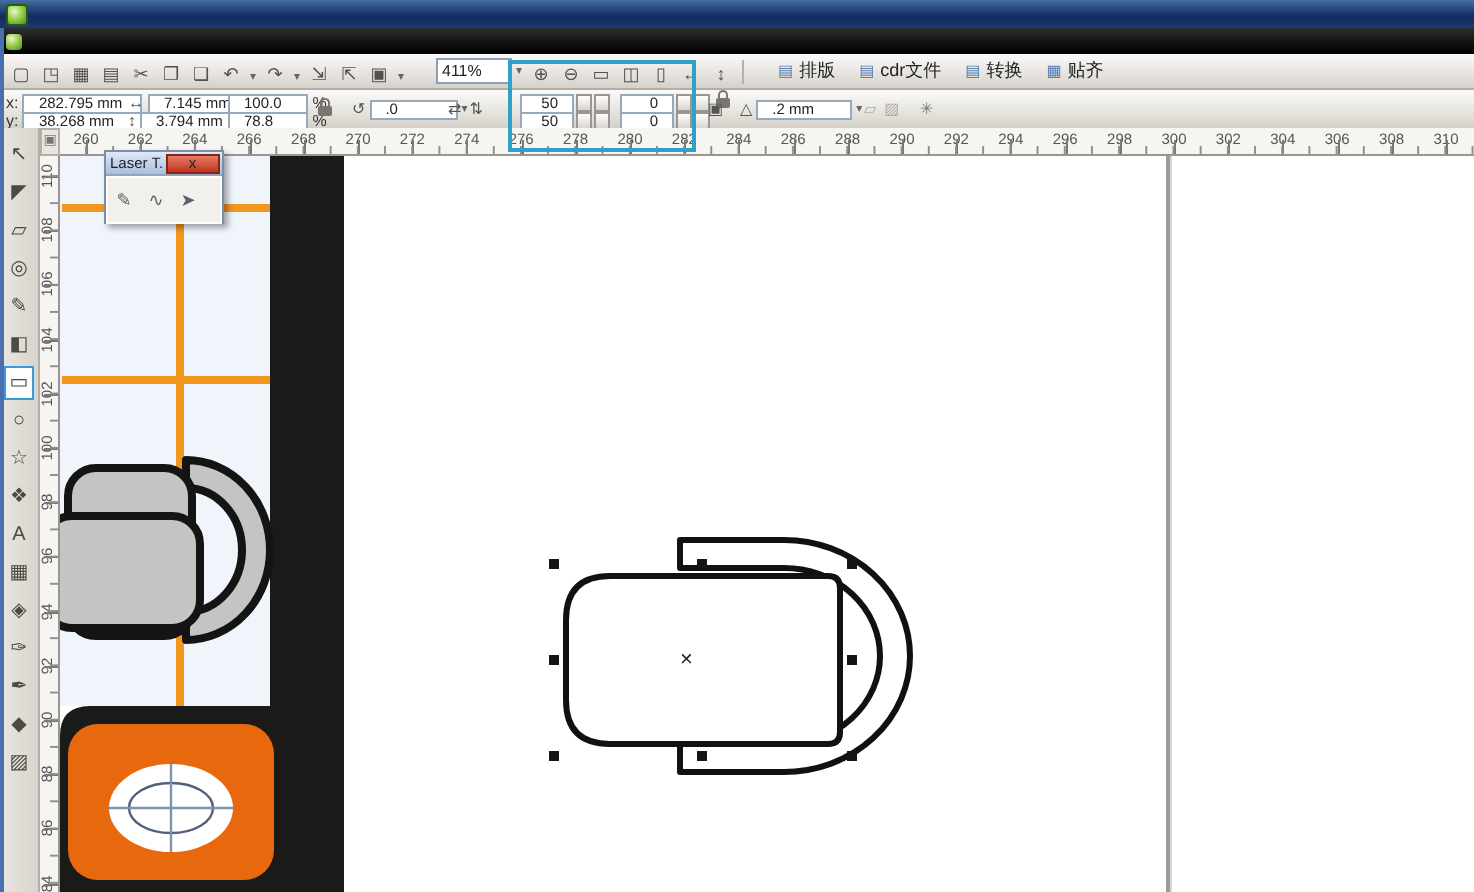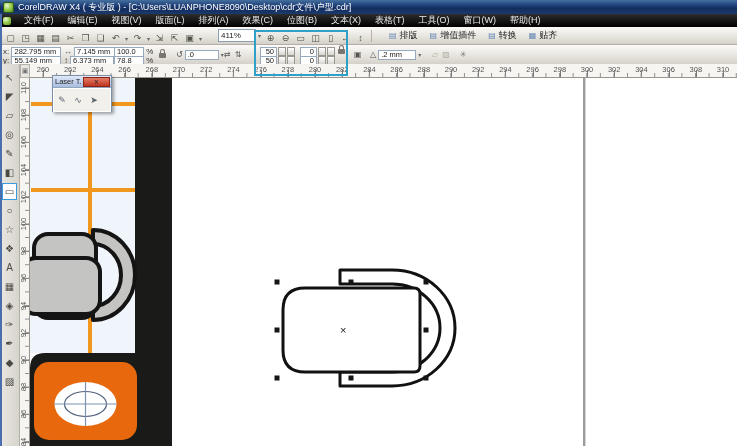--- a/index.html
+++ b/index.html
@@ -32,21 +32,21 @@
   #zoom-value{width:32px;height:11px;background:#fff;border:1px solid #8ba0b5;
     font-size:8px;line-height:11px;padding:0 2px;color:#222;}
   #tb-buttons{display:flex;align-items:center;margin-left:14px;}
   .tbtn{display:flex;align-items:center;margin-right:12px;}
   .tbtn .bicon{font-size:8px;color:#5b7fb4;margin-right:3px;}
   .tbtn .blabel{font-size:9px;color:#222;}
   
   #propbar{top:45px;height:19px;font-size:8px;color:#333;}
   .pbabs{position:absolute;display:flex;align-items:center;height:9px;}
   .fld{background:#fff;border:1px solid #97a9bc;height:8px;line-height:8px;
-    font-size:7.5px;padding:0 2px;color:#222;white-space:nowrap;}
+    font-size:7.5px;padding:0 7px;color:#222;white-space:nowrap;}
   .pic{font-size:8px;color:#555;margin:0 2px;}
   .sp{display:inline-block;width:6px;height:7px;background:linear-gradient(#fff,#d8d5cf);
     border:1px solid #9a9690;margin-left:1px;}
   .lock{position:relative;display:inline-block;width:7px;height:5px;background:#7a766f;
     border-radius:1px;margin-left:3px;}
   .lock::before{content:'';position:absolute;top:-4px;left:1px;width:3px;height:4px;
     border:1px solid #7a766f;border-bottom:none;border-radius:3px 3px 0 0;}
   .grayed{color:#b0aca4;}
   
   #highlight-box{position:absolute;left:254px;top:30px;width:90px;height:42px;
@@ -97,86 +97,71 @@
     border:1px solid #fff;}
   .laser-tool{width:16px;text-align:center;font-size:9px;color:#5a6270;}
 </style>
 </head>
 <body>
 
 <div id="app">
 
   <div id="titlebar">
     <span id="app-icon"></span>
-    <span>CorelDRAW X4 ( 专业版 ) - [C:\Users\LUANPHONE8090\Desktop\cdr文件\户型.cdr]</span>
   </div>
 
   <div id="menubar">
     <span id="menu-app-icon"></span>
-    <div id="menubar-items">
-        <div class="menu-item">文件(F)</div>
-        <div class="menu-item">编辑(E)</div>
-        <div class="menu-item">视图(V)</div>
-        <div class="menu-item">版面(L)</div>
-        <div class="menu-item">排列(A)</div>
-        <div class="menu-item">效果(C)</div>
-        <div class="menu-item">位图(B)</div>
-        <div class="menu-item">文本(X)</div>
-        <div class="menu-item">表格(T)</div>
-        <div class="menu-item">工具(O)</div>
-        <div class="menu-item">窗口(W)</div>
-        <div class="menu-item">帮助(H)</div>
-      </div>
   </div>
 
   <div id="toolbar" class="bar">
     <span style="width:3px"></span>
     <span id="std-icons"><span class="tbi">▢</span><span class="tbi">◳</span><span class="tbi">▦</span><span class="tbi">▤</span><span class="tbi">✂</span><span class="tbi">❐</span><span class="tbi">❏</span><span class="tbi">↶</span><span class="dd">▾</span><span class="tbi">↷</span><span class="dd">▾</span><span class="tbi">⇲</span><span class="tbi">⇱</span><span class="tbi">▣</span><span class="dd">▾</span></span>
     <span id="zoom-combo">
       <span id="zoom-value">411%</span>
       <span class="dd">▾</span>
     </span>
     <span id="zoom-icons"><span class="tbi">⊕</span><span class="tbi">⊖</span><span class="tbi">▭</span><span class="tbi">◫</span><span class="tbi">▯</span><span class="tbi">↔</span><span class="tbi">↕</span></span>
     <span class="sep"></span>
     <span id="tb-buttons">
         <div class="tbtn">
           <span class="bicon">▤</span>
           <span class="blabel">排版</span>
         </div>
         <div class="tbtn">
           <span class="bicon">▤</span>
-          <span class="blabel">增值插件</span>
+          <span class="blabel">cdr文件</span>
         </div>
         <div class="tbtn">
           <span class="bicon">▤</span>
           <span class="blabel">转换</span>
         </div>
         <div class="tbtn">
           <span class="bicon">▦</span>
           <span class="blabel">贴齐</span>
         </div>
       </span>
   </div>
 
   <div id="propbar" class="bar">
     <span class="pbabs" style="left:3px;top:2px;">
       <span>x:</span>&nbsp;
       <span class="fld" style="width:44px">282.795 mm</span>
     </span>
     <span class="pbabs" style="left:3px;top:11px;">
       <span>y:</span>&nbsp;
-      <span class="fld" style="width:44px">55.149 mm</span>
+      <span class="fld" style="width:44px">38.268 mm</span>
     </span>
     <span class="pbabs" style="left:62px;top:2px;">
       <span class="pic">↔</span>
       <span class="fld" style="width:38px">7.145 mm</span>
     </span>
     <span class="pbabs" style="left:62px;top:11px;">
       <span class="pic">↕</span>
-      <span class="fld" style="width:38px">6.373 mm</span>
+      <span class="fld" style="width:38px">3.794 mm</span>
     </span>
     <span class="pbabs" style="left:114px;top:2px;">
       <span class="fld" style="width:24px">100.0</span>&nbsp;
       <span>%</span>
     </span>
     <span class="pbabs" style="left:114px;top:11px;">
       <span class="fld" style="width:24px">78.8</span>&nbsp;
       <span>%</span>
     </span>
     <span class="pbabs" style="left:156px;top:6px;">

